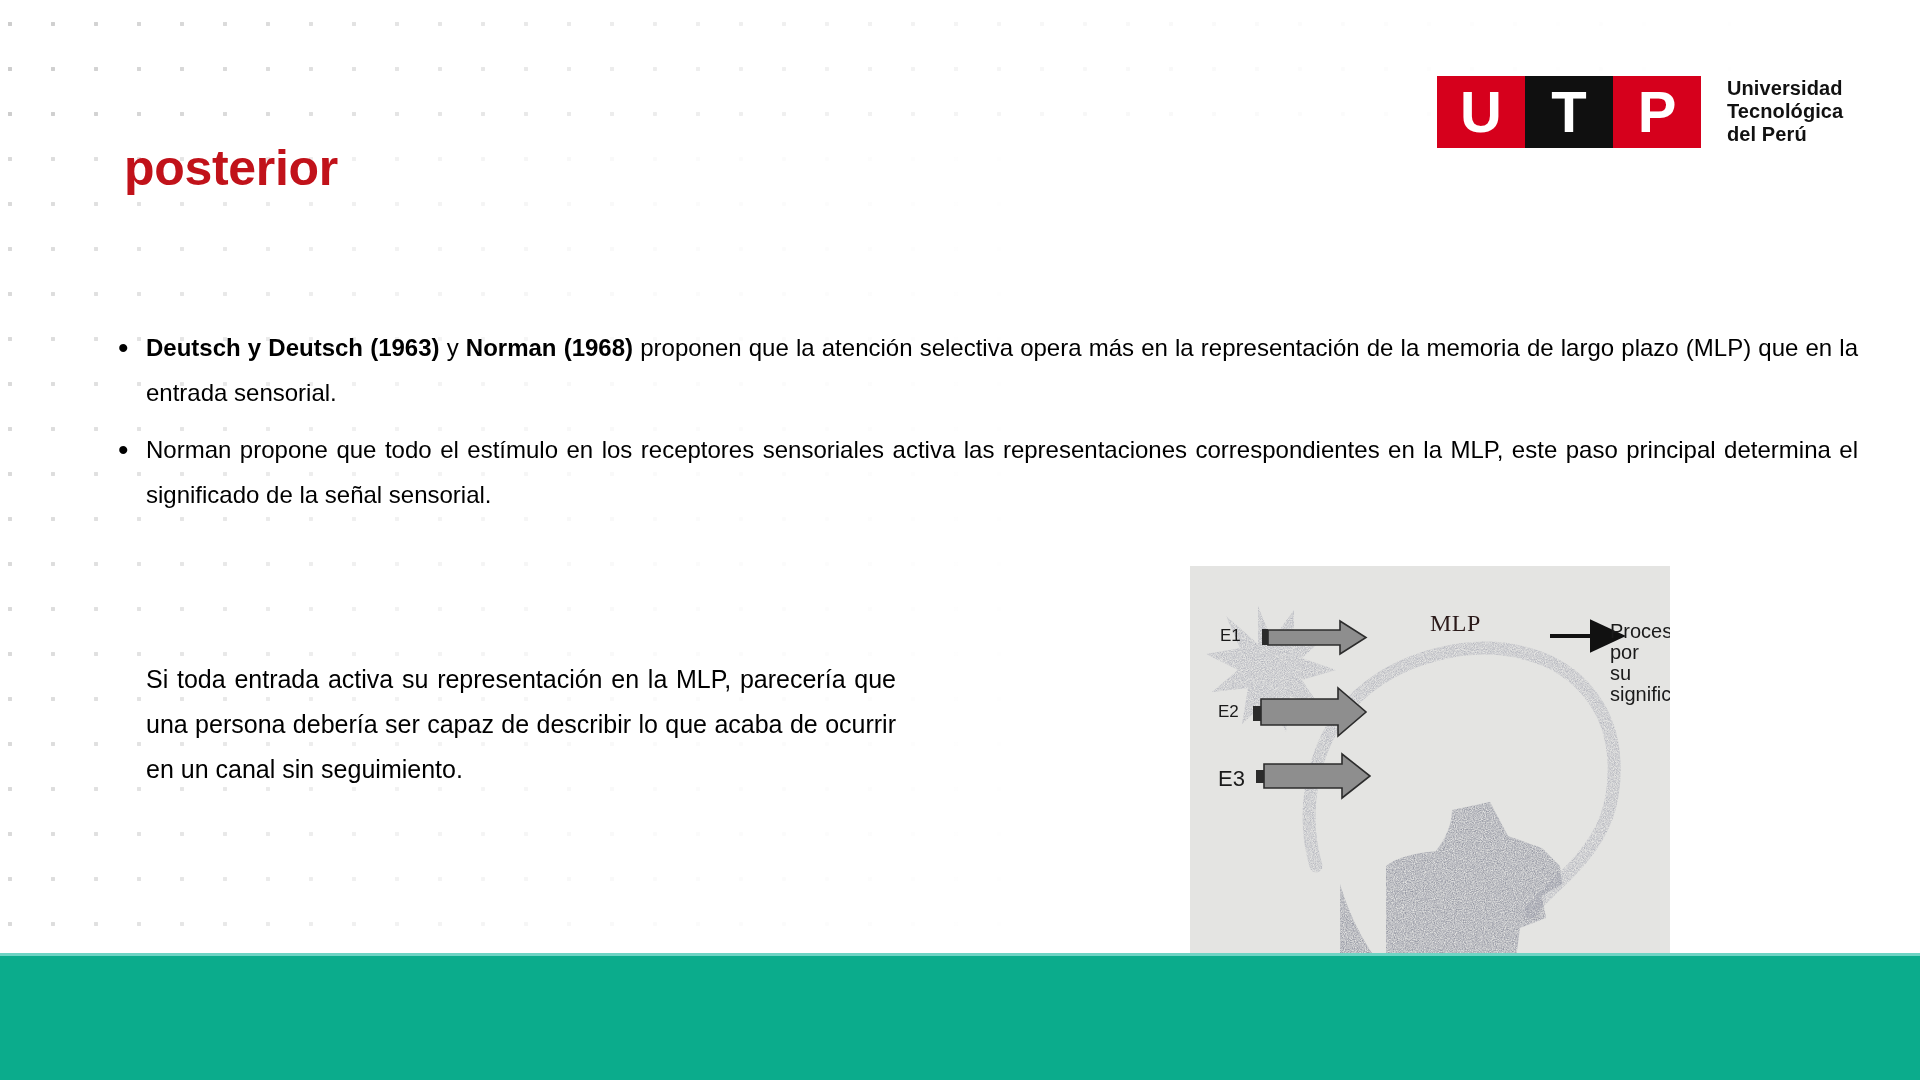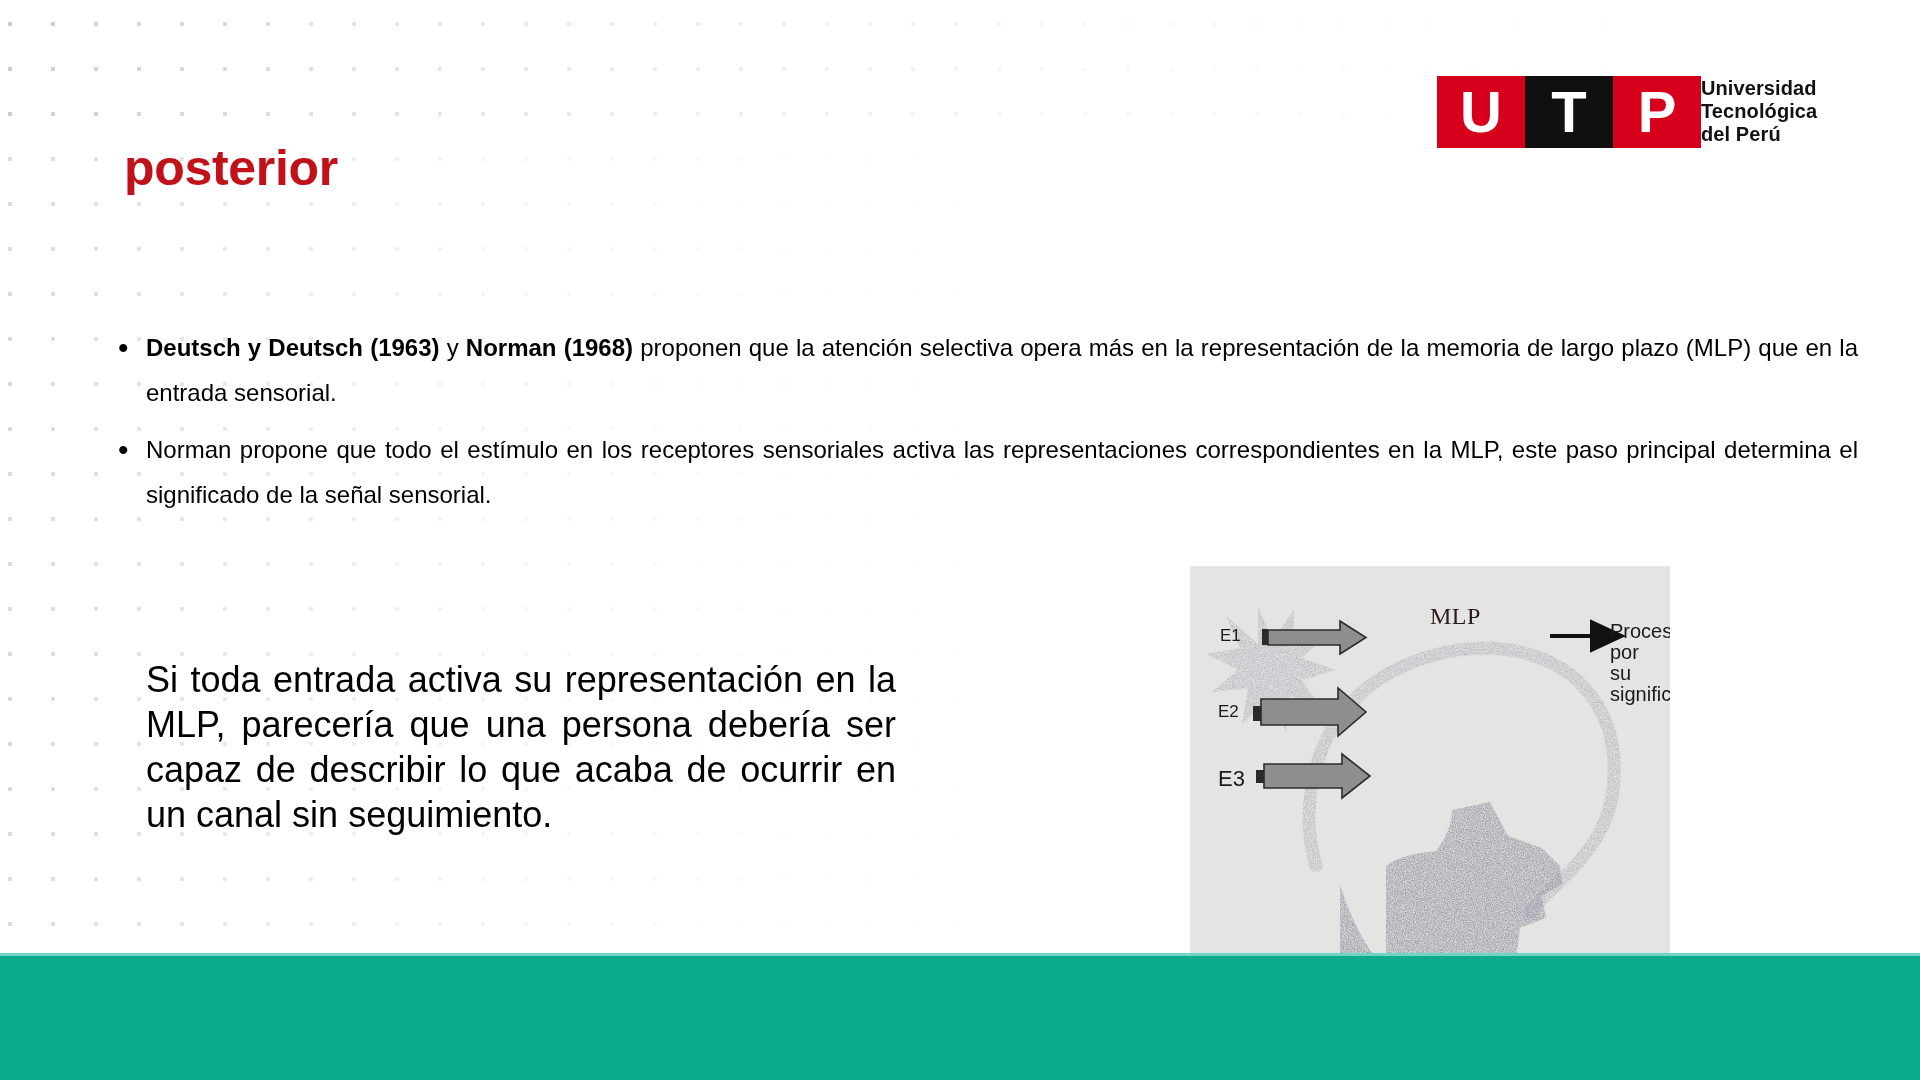--- a/index.html
+++ b/index.html
@@ -66,20 +66,21 @@
     font-weight: bold;
     font-size: 58px;
     line-height: 1;
     letter-spacing: 0;
     font-family: "Liberation Sans", sans-serif;
   }
   .logo-block.red  { background: #D6001C; color: #ffffff; }
   .logo-block.black{ background: #101010; color: #ffffff; }
 
   .logo-words {
+    margin-left: 26px;
     margin-top: 1px;
     font-family: "Liberation Sans", sans-serif;
     font-weight: bold;
     font-size: 20px;
     line-height: 23px;
     color: #111111;
     letter-spacing: 0.1px;
   }
 
   
@@ -127,21 +128,21 @@
     text-justify: inter-word;
   }
   .bullet-text b { font-weight: bold; }
 
   .para-plain {
     position: absolute;
     left: 146px;
     top: 657px;
     width: 750px;
     font-family: "Liberation Sans", sans-serif;
-    font-size: 36px;
+    font-size: 25px;
     line-height: 45px;
     color: #000000;
     text-align: justify;
     text-justify: inter-word;
   }
 
   
   .figure {
     position: absolute;
     left: 1190px;
@@ -155,21 +156,21 @@
 
   .fig-label {
     position: absolute;
     font-family: "Liberation Sans", sans-serif;
     color: #1a1a1a;
   }
   .lbl-e1 { left: 30px;  top: 60px;  font-size: 17px; }
   .lbl-e2 { left: 28px;  top: 136px; font-size: 17px; }
   .lbl-e3 { left: 28px;  top: 200px; font-size: 22px; }
   .lbl-mlp {
-    left: 240px; top: 37px;
+    left: 240px; top: 44px;
     font-family: "Liberation Serif", serif;
     font-size: 24px;
     color: #2b1a1a;
     letter-spacing: 0.5px;
   }
   .lbl-phys {
     left: 178px; top: 120px;
     font-size: 17px;
     line-height: 22px;
     text-align: center;

